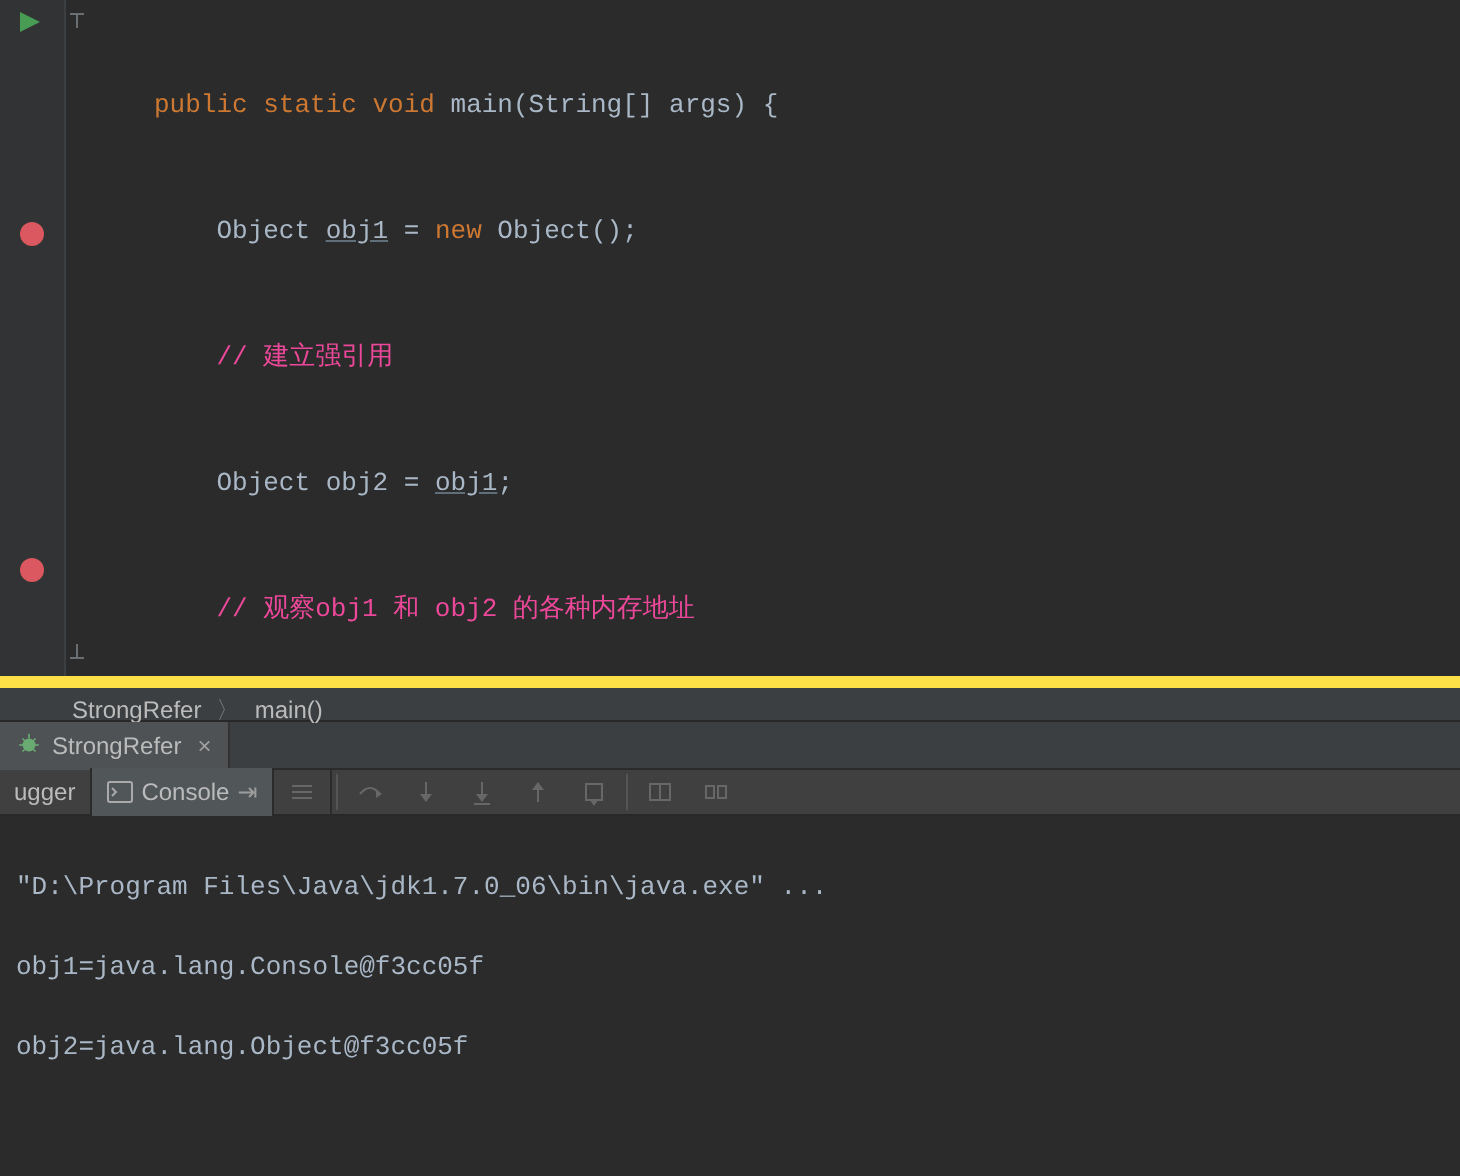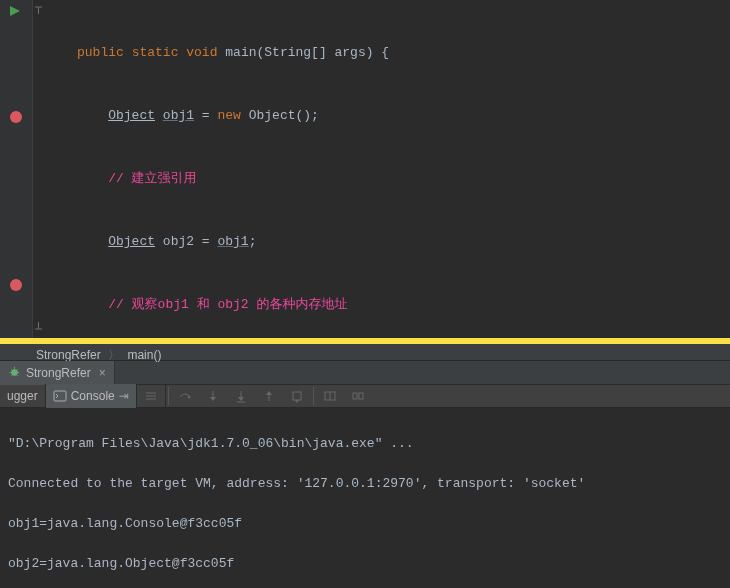--- a/index.html
+++ b/index.html
@@ -43,21 +43,21 @@
   .collapse-handle svg { width:9px;height:9px;display:block;}
   .code {
     position: absolute;
     left: 47px; top: 0; right: 0;
     line-height: 21px;
     white-space: pre;
   }
   .line { height: 21px; padding-left: 30px; position: relative; }
   
   .kw { color: #cc7832; }
-  .type { color: #a9b7c6; text-decoration: underline; }
+  .type { color: #a9b7c6; }
   .id { color: #a9b7c6; }
   .under { text-decoration: underline; text-decoration-color:#5f6f7a; }
   .comm { color: #ec4899; }
   .pun { color: #a9b7c6; }
   .brace { color: #a9b7c6; }
   .method{color:#a9b7c6;}
   
   .breadcrumb {
     background: #3c3f41;
     height: 22px;
@@ -222,19 +222,18 @@
   <div class="tb-item">
       <svg class="tb-icon" viewBox="0 0 14 14">
         <rect x="2" y="4" width="4" height="6" fill="none" stroke="#888"></rect>
         <rect x="8" y="4" width="4" height="6" fill="none" stroke="#888"></rect>
       </svg>
     </div>
 </div>
 
 <div class="console-out">
 <div>"D:\Program Files\Java\jdk1.7.0_06\bin\java.exe" ...</div>
-<div>Connected to the target VM, address: '127.0.0.1:2970', transport: 'socket'</div>
 <div>obj1=java.lang.Console@f3cc05f</div>
 <div>obj2=java.lang.Object@f3cc05f</div>
 
 
 
 </div>
 
 </body></html>

